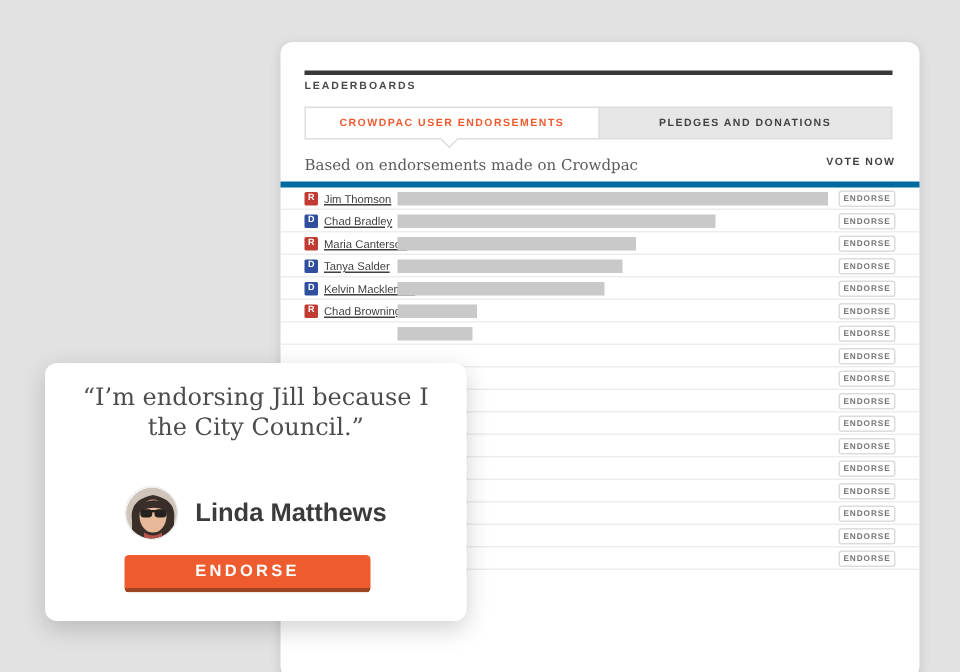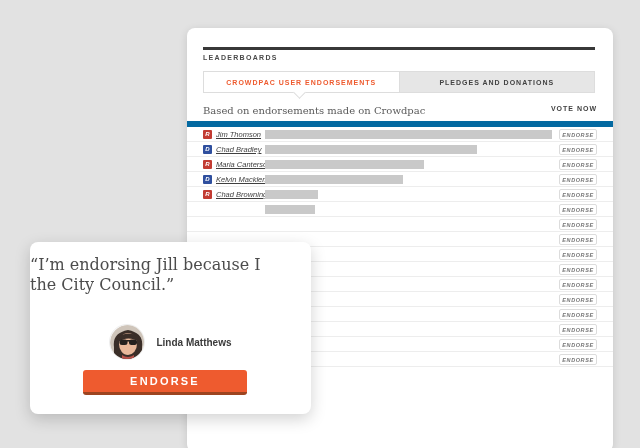--- a/index.html
+++ b/index.html
@@ -44,22 +44,21 @@
   }
   .subtitle{
     font-family:"DejaVu Serif", serif;
     font-size:10px;color:#5a5a5a;
   }
   .vote-now{
     font-size:7px;font-weight:bold;letter-spacing:1px;color:#3f3f3f;cursor:pointer;
   }
   .lb-list{
     position:absolute;left:0;top:93px;width:426px;
-    border-top:6px solid #0369a1;
-    font-style:italic;
+    border-top:4px solid #0369a1;
   }
   .lb-row{
     position:relative;height:15px;box-sizing:border-box;
     border-bottom:1px solid #ededed;
   }
   .party-badge{
     position:absolute;left:16px;top:3px;width:9px;height:9px;border-radius:1px;
     color:#fff;font-size:6px;font-weight:bold;line-height:9px;text-align:center;
   }
   .party-badge.r{background:var(--party-r,#c23b32);}
@@ -81,32 +80,32 @@
   }
   
   .quote-card{
     position:absolute;left:30px;top:242px;width:281px;height:172px;
     background:#fff;border-radius:8px;z-index:5;
     box-shadow:0 5px 16px rgba(0,0,0,0.18);
   }
   .quote-text{
     position:absolute;left:0;top:13px;width:100%;
     font-family:"DejaVu Serif", serif;
-    font-size:16px;line-height:20px;color:#4c4c4c;text-align:left;
+    font-size:16px;line-height:20px;color:#4c4c4c;text-align:center;
   }
   .quote-text span{display:block;}
   .identity{
     position:absolute;left:0;top:82px;width:100%;height:36px;
     display:flex;align-items:center;justify-content:center;gap:11px;
   }
   .avatar{
     width:36px;height:36px;border-radius:50%;overflow:hidden;flex:0 0 auto;
     border:1px solid #eee;box-sizing:border-box;
   }
-  .author-name{font-size:10px;font-weight:bold;color:#3b3b3b;}
+  .author-name{font-size:17px;font-weight:bold;color:#3b3b3b;}
   .big-endorse{
     position:absolute;left:53px;top:128px;width:164px;height:25px;
     box-sizing:border-box;background:var(--accent,#ee5b2f);
     border:none;border-bottom:3px solid #9d4420;border-radius:3px;
     color:#fff;font-family:"Liberation Sans", sans-serif;
     font-size:11px;font-weight:bold;letter-spacing:2.2px;cursor:pointer;
   }
 </style>
 </head>
 <body>
@@ -136,20 +135,26 @@
       <div class="lb-row">
     <span class="party-badge d">D</span>
     <a class="cand-name">Chad Bradley</a>
     <div class="endorse-bar" style="width: 212px;"></div>
     <div class="row-endorse">ENDORSE</div>
   </div>
       <div class="lb-row">
     <span class="party-badge r">R</span>
     <a class="cand-name">Maria Canterson</a>
     <div class="endorse-bar" style="width: 159px;"></div>
+    <div class="row-endorse">ENDORSE</div>
+  </div>
+      <div class="lb-row">
+    <span class="party-badge d">D</span>
+    <a class="cand-name">Tanya Salder</a>
+    <div class="endorse-bar" style="width: 150px;"></div>
     <div class="row-endorse">ENDORSE</div>
   </div>
       <div class="lb-row">
     <span class="party-badge d">D</span>
     <a class="cand-name">Kelvin Mackleman</a>
     <div class="endorse-bar" style="width: 138px;"></div>
     <div class="row-endorse">ENDORSE</div>
   </div>
       <div class="lb-row">
     <span class="party-badge r">R</span>

